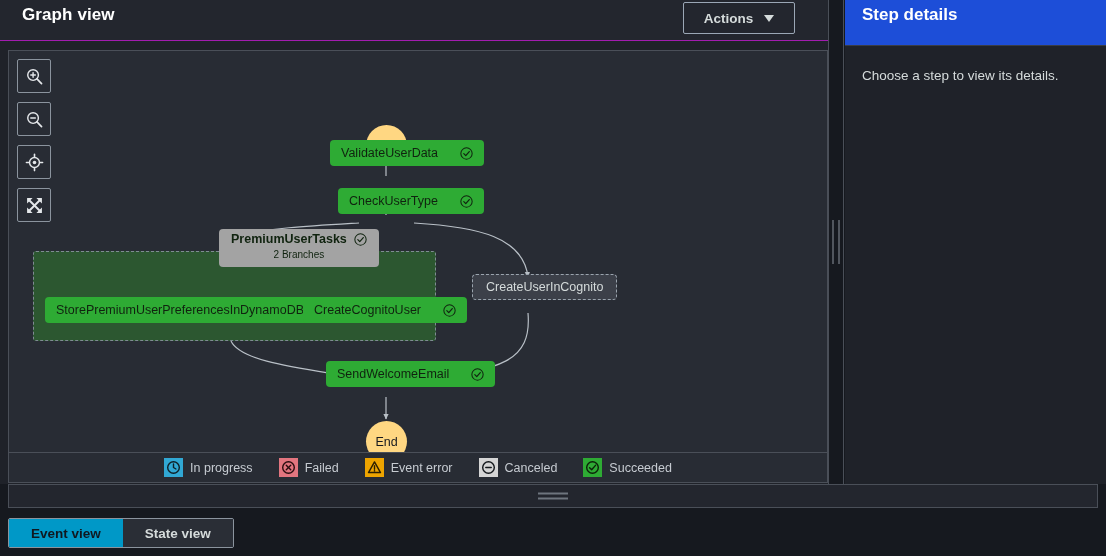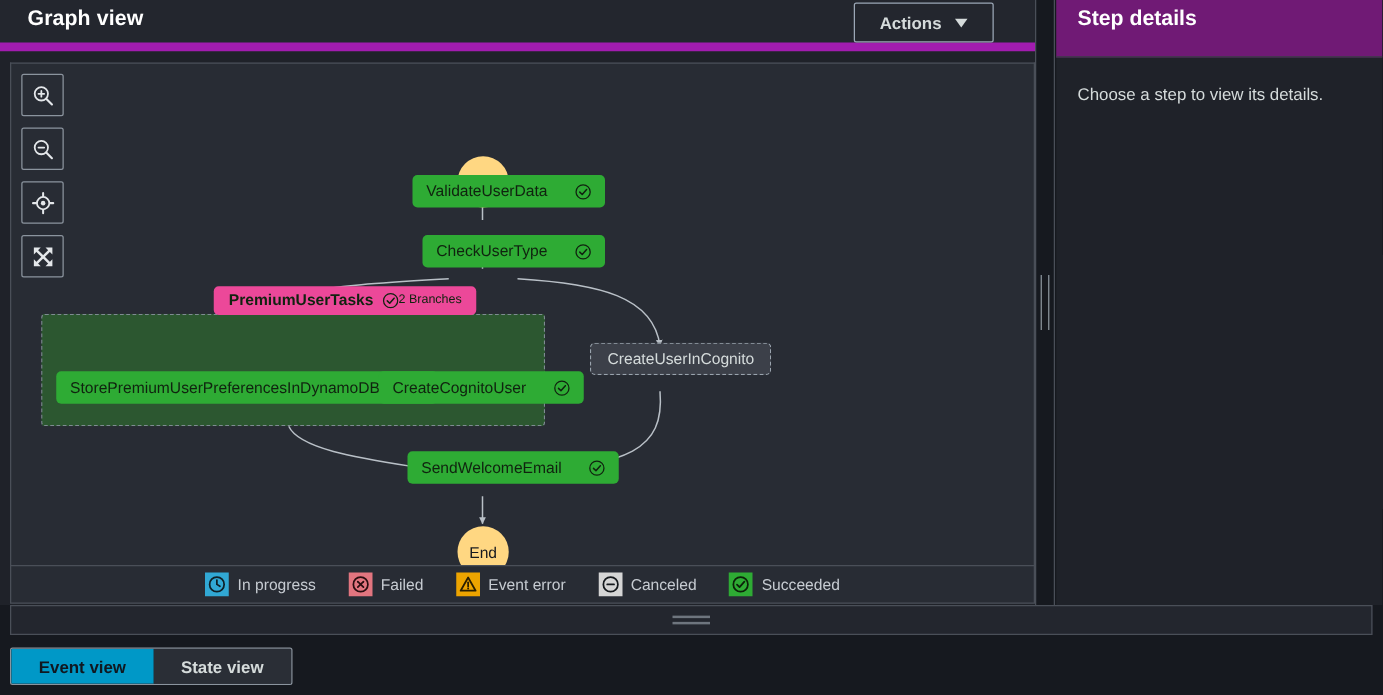--- a/index.html
+++ b/index.html
@@ -27,21 +27,21 @@
     height: 484px;
     background: #1f2229;
   }
 
   .panel-header {
     position: absolute;
     left: 0; top: 0;
     width: 100%;
     height: 41px;
     background: #23262e;
-    border-bottom: 7px solid #a21caf;
+    border-bottom: 1px solid #a21caf;
   }
 
   .panel-title {
     position: absolute;
     left: 22px; top: 5px;
     font-size: 17px;
     font-weight: bold;
     color: #ffffff;
     letter-spacing: 0.1px;
   }
@@ -133,27 +133,28 @@
     border-radius: 4px;
     color: #10230f;
     font-size: 12.5px;
     padding: 0 11px;
     height: 26px;
     gap: 22px;
     white-space: nowrap;
   }
 
   .node-group-header {
-    background: #ec4899;
+    background: #a3a3a3;
     border-radius: 4px;
     color: #10230f;
-    flex-direction: row;
+    flex-direction: column;
     padding: 3px 12px 4px 12px;
     gap: 0px;
     white-space: nowrap;
+    margin-left: 48px;
   }
   .group-header-row {
     display: flex;
     align-items: center;
     gap: 7px;
     font-size: 12.5px;
     font-weight: bold;
     line-height: 15px;
   }
   .group-header-sub {
@@ -245,21 +246,21 @@
     left: 845px; top: 0;
     width: 261px;
     height: 484px;
     background: #1f2229;
   }
   .details-header {
     position: absolute;
     left: 0; top: 0;
     width: 100%;
     height: 46px;
-    background: #701a75;
+    background: #1d4ed8;
     border-bottom: 1px solid #393d46;
     text-align: right;
   }
   .details-title {
     position: absolute;
     left: 17px; top: 5px;
     font-size: 17px;
     font-weight: bold;
     color: #ffffff;
   }

